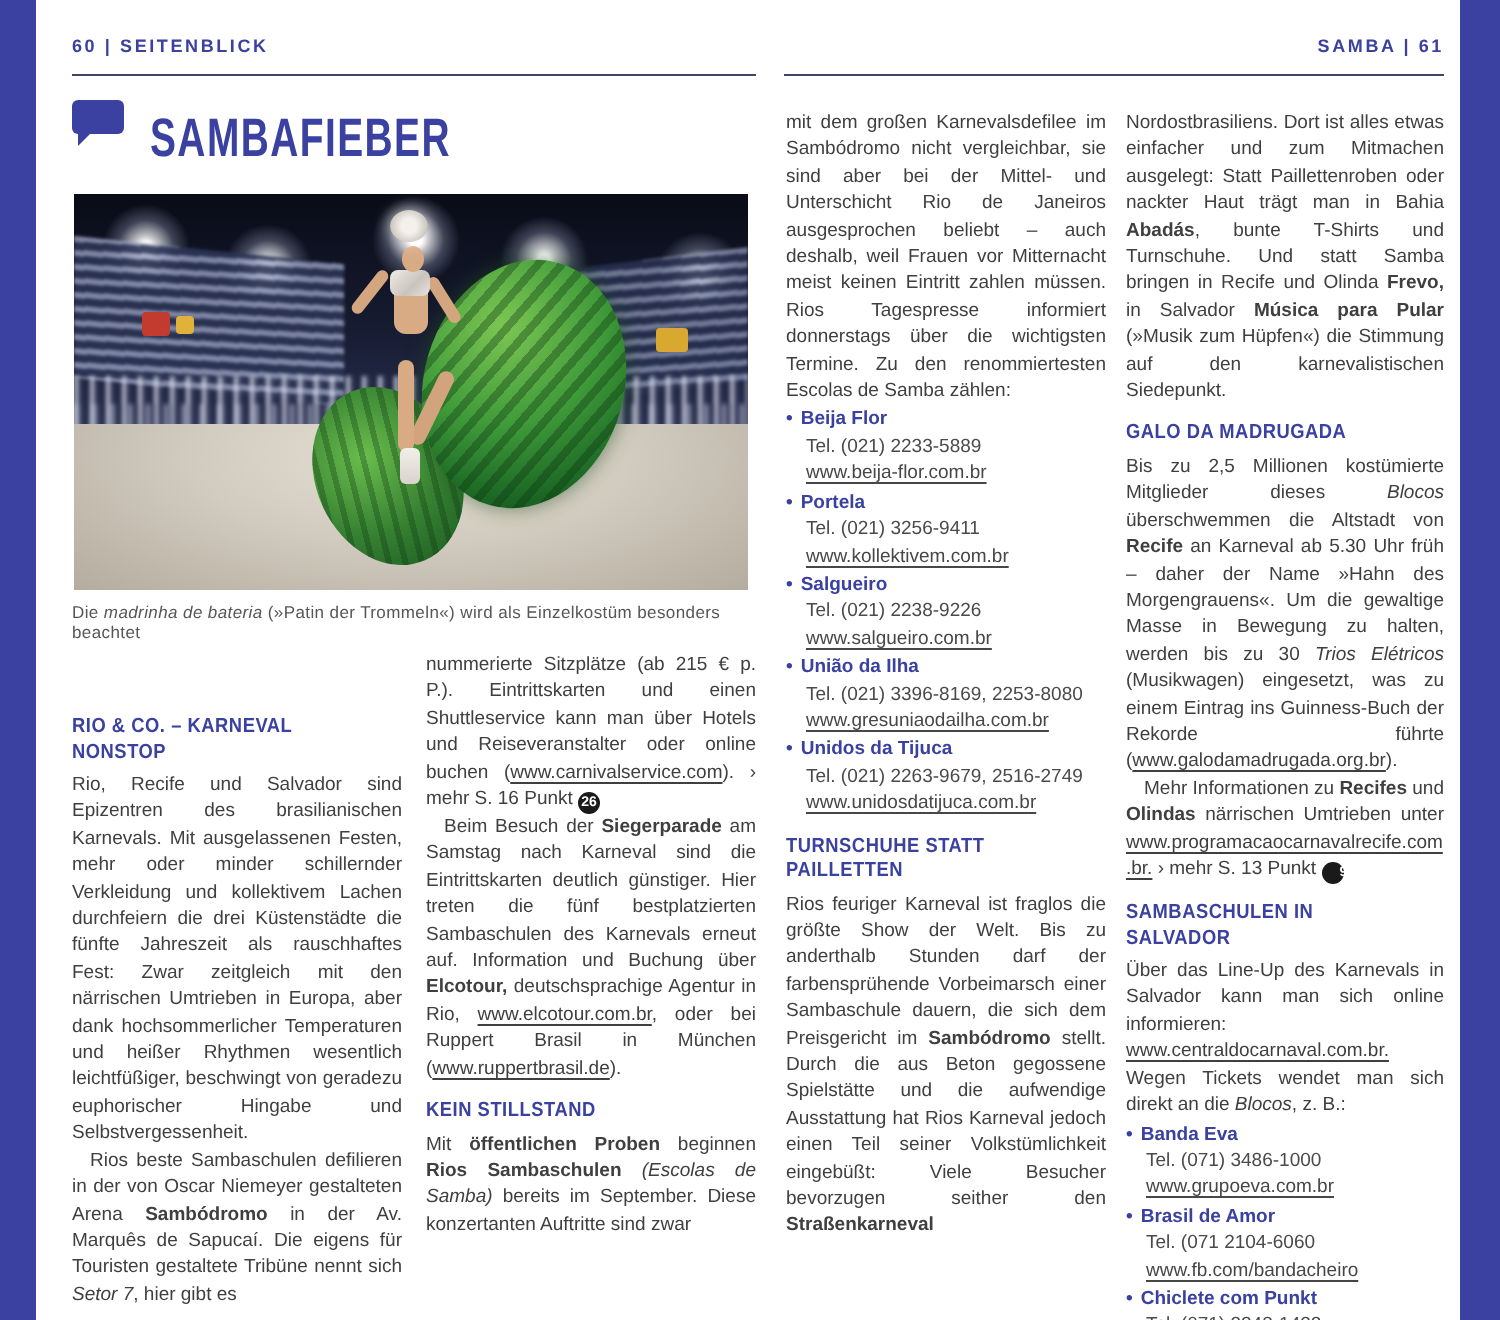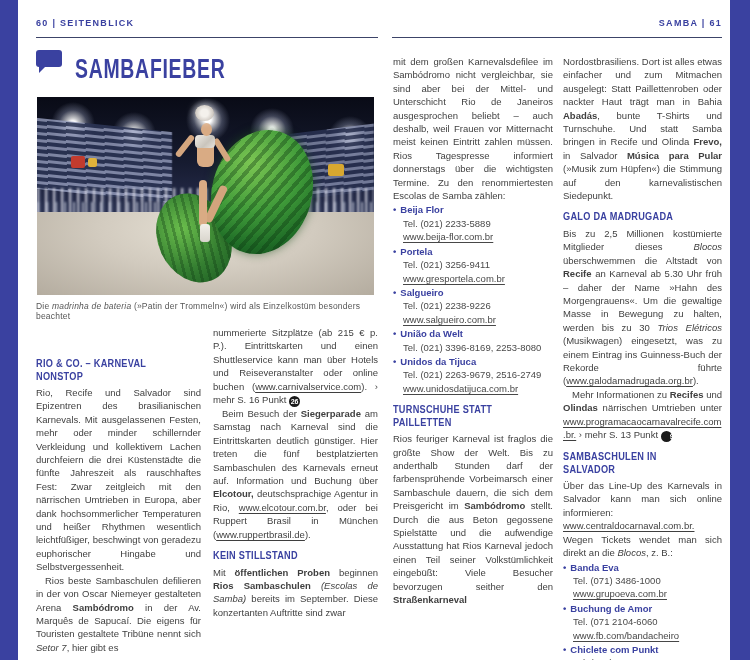--- a/index.html
+++ b/index.html
@@ -179,30 +179,31 @@
     <div class="para"><span>mit dem großen Karnevalsdefilee im Sambódromo nicht vergleichbar, sie sind aber bei der Mittel- und Unterschicht Rio de Janeiros ausgesprochen beliebt – auch deshalb, weil Frauen vor Mitternacht meist keinen Eintritt zahlen müssen. Rios Tagespresse informiert donnerstags über die wichtigsten Termine. Zu den renommiertesten Escolas de Samba zählen:</span></div>
     <div class="esc-list">
       <div class="list-item">
         <div class="li-head"><span class="li-bullet">•</span><span>Beija Flor</span></div>
         <div class="li-sub">Tel. (021) 2233-5889</div>
         <div class="li-url">www.beija-flor.com.br</div>
       </div>
       <div class="list-item">
         <div class="li-head"><span class="li-bullet">•</span><span>Portela</span></div>
         <div class="li-sub">Tel. (021) 3256-9411</div>
-        <div class="li-url">www.gresportela.com.br</div>
+        <div class="li-url">www.kollektivem.com.br</div>
       </div>
       <div class="list-item">
         <div class="li-head"><span class="li-bullet">•</span><span>Salgueiro</span></div>
         <div class="li-sub">Tel. (021) 2238-9226</div>
         <div class="li-url">www.salgueiro.com.br</div>
       </div>
       <div class="list-item">
-        <div class="li-head"><span class="li-bullet">•</span><span>União da Welt</span></div>
+        <div class="li-head"><span class="li-bullet">•</span><span>União da Ilha</span></div>
         <div class="li-sub">Tel. (021) 3396-8169, 2253-8080</div>
+        <div class="li-url">www.gresuniaodailha.com.br</div>
       </div>
       <div class="list-item">
         <div class="li-head"><span class="li-bullet">•</span><span>Unidos da Tijuca</span></div>
         <div class="li-sub">Tel. (021) 2263-9679, 2516-2749</div>
         <div class="li-url">www.unidosdatijuca.com.br</div>
       </div>
     </div>
     <div class="col-heading">TURNSCHUHE STATT PAILLETTEN</div>
     <div class="para"><span>Rios feuriger Karneval ist fraglos die größte Show der Welt. Bis zu anderthalb Stunden darf der farbensprühende Vorbeimarsch einer Sambaschule dauern, die sich dem Preisgericht im </span><span class="b">Sambódromo</span><span> stellt. Durch die aus Beton gegossene Spielstätte und die aufwendige Ausstattung hat Rios Karneval jedoch einen Teil seiner Volkstümlichkeit eingebüßt: Viele Besucher bevorzugen seither den </span><span class="b">Straßenkarneval</span></div>
   </div>
@@ -213,21 +214,21 @@
     <div class="para indent"><span>Mehr Informationen zu </span><span class="b">Recifes</span><span> und </span><span class="b">Olindas</span><span> närrischen Umtrieben unter </span><span class="u">www.programacaocarnavalrecife.com.br.</span><span> › mehr S. 13 Punkt </span><span class="badge">9</span></div>
     <div class="col-heading">SAMBASCHULEN IN SALVADOR</div>
     <div class="para"><span>Über das Line-Up des Karnevals in Salvador kann man sich online informieren: </span><span class="u">www.centraldocarnaval.com.br.</span><span> Wegen Tickets wendet man sich direkt an die </span><span class="i">Blocos</span><span>, z. B.:</span></div>
     <div class="esc-list">
       <div class="list-item">
         <div class="li-head"><span class="li-bullet">•</span><span>Banda Eva</span></div>
         <div class="li-sub">Tel. (071) 3486-1000</div>
         <div class="li-url">www.grupoeva.com.br</div>
       </div>
       <div class="list-item">
-        <div class="li-head"><span class="li-bullet">•</span><span>Buchung de Amor</span></div>
+        <div class="li-head"><span class="li-bullet">•</span><span>Brasil de Amor</span></div>
         <div class="li-sub">Tel. (071 2104-6060</div>
         <div class="li-url">www.fb.com/bandacheiro</div>
       </div>
       <div class="list-item">
         <div class="li-head"><span class="li-bullet">•</span><span>Chiclete com Punkt</span></div>
         <div class="li-sub">Tel. (071) 3248-1422</div>
       </div>
     </div>
   </div>
 

